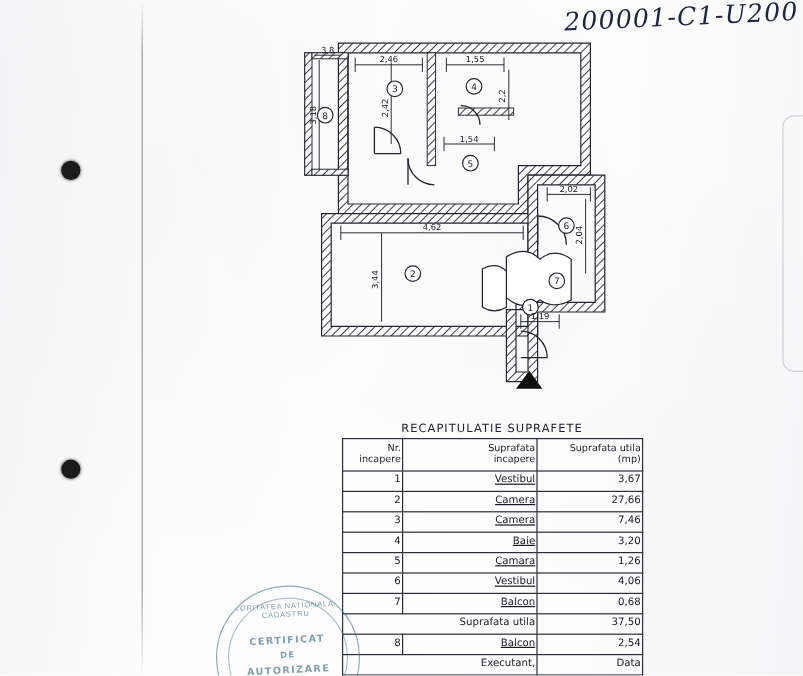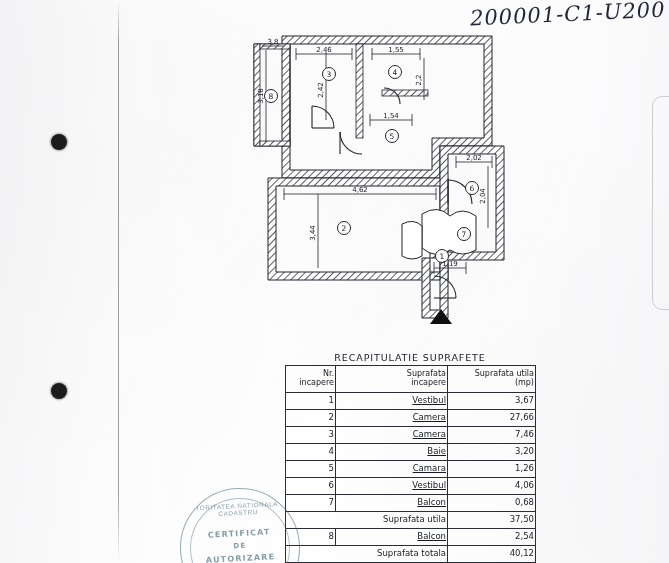--- a/index.html
+++ b/index.html
@@ -312,24 +312,20 @@
         <tr>
           <td class="rowspan-label" colspan="2">Suprafata utila</td>
           <td class="val">37,50</td>
         </tr>
         <tr>
           <td>8</td>
           <td class="den">Balcon</td>
           <td class="val">2,54</td>
         </tr>
         <tr>
-          <td class="rowspan-label" colspan="2">Suprafata totala</td>
-          <td class="val">40,12</td>
-        </tr>
-        <tr>
           <td class="rowspan-label" colspan="2">Executant,</td>
           <td>Data</td>
         </tr>
       </tbody>
     </table>
   </div>
 
   <div id="seal">
     <div class="inner"></div>
     <div class="arc">AUTORITATEA NATIONALA DE CADASTRU</div>

